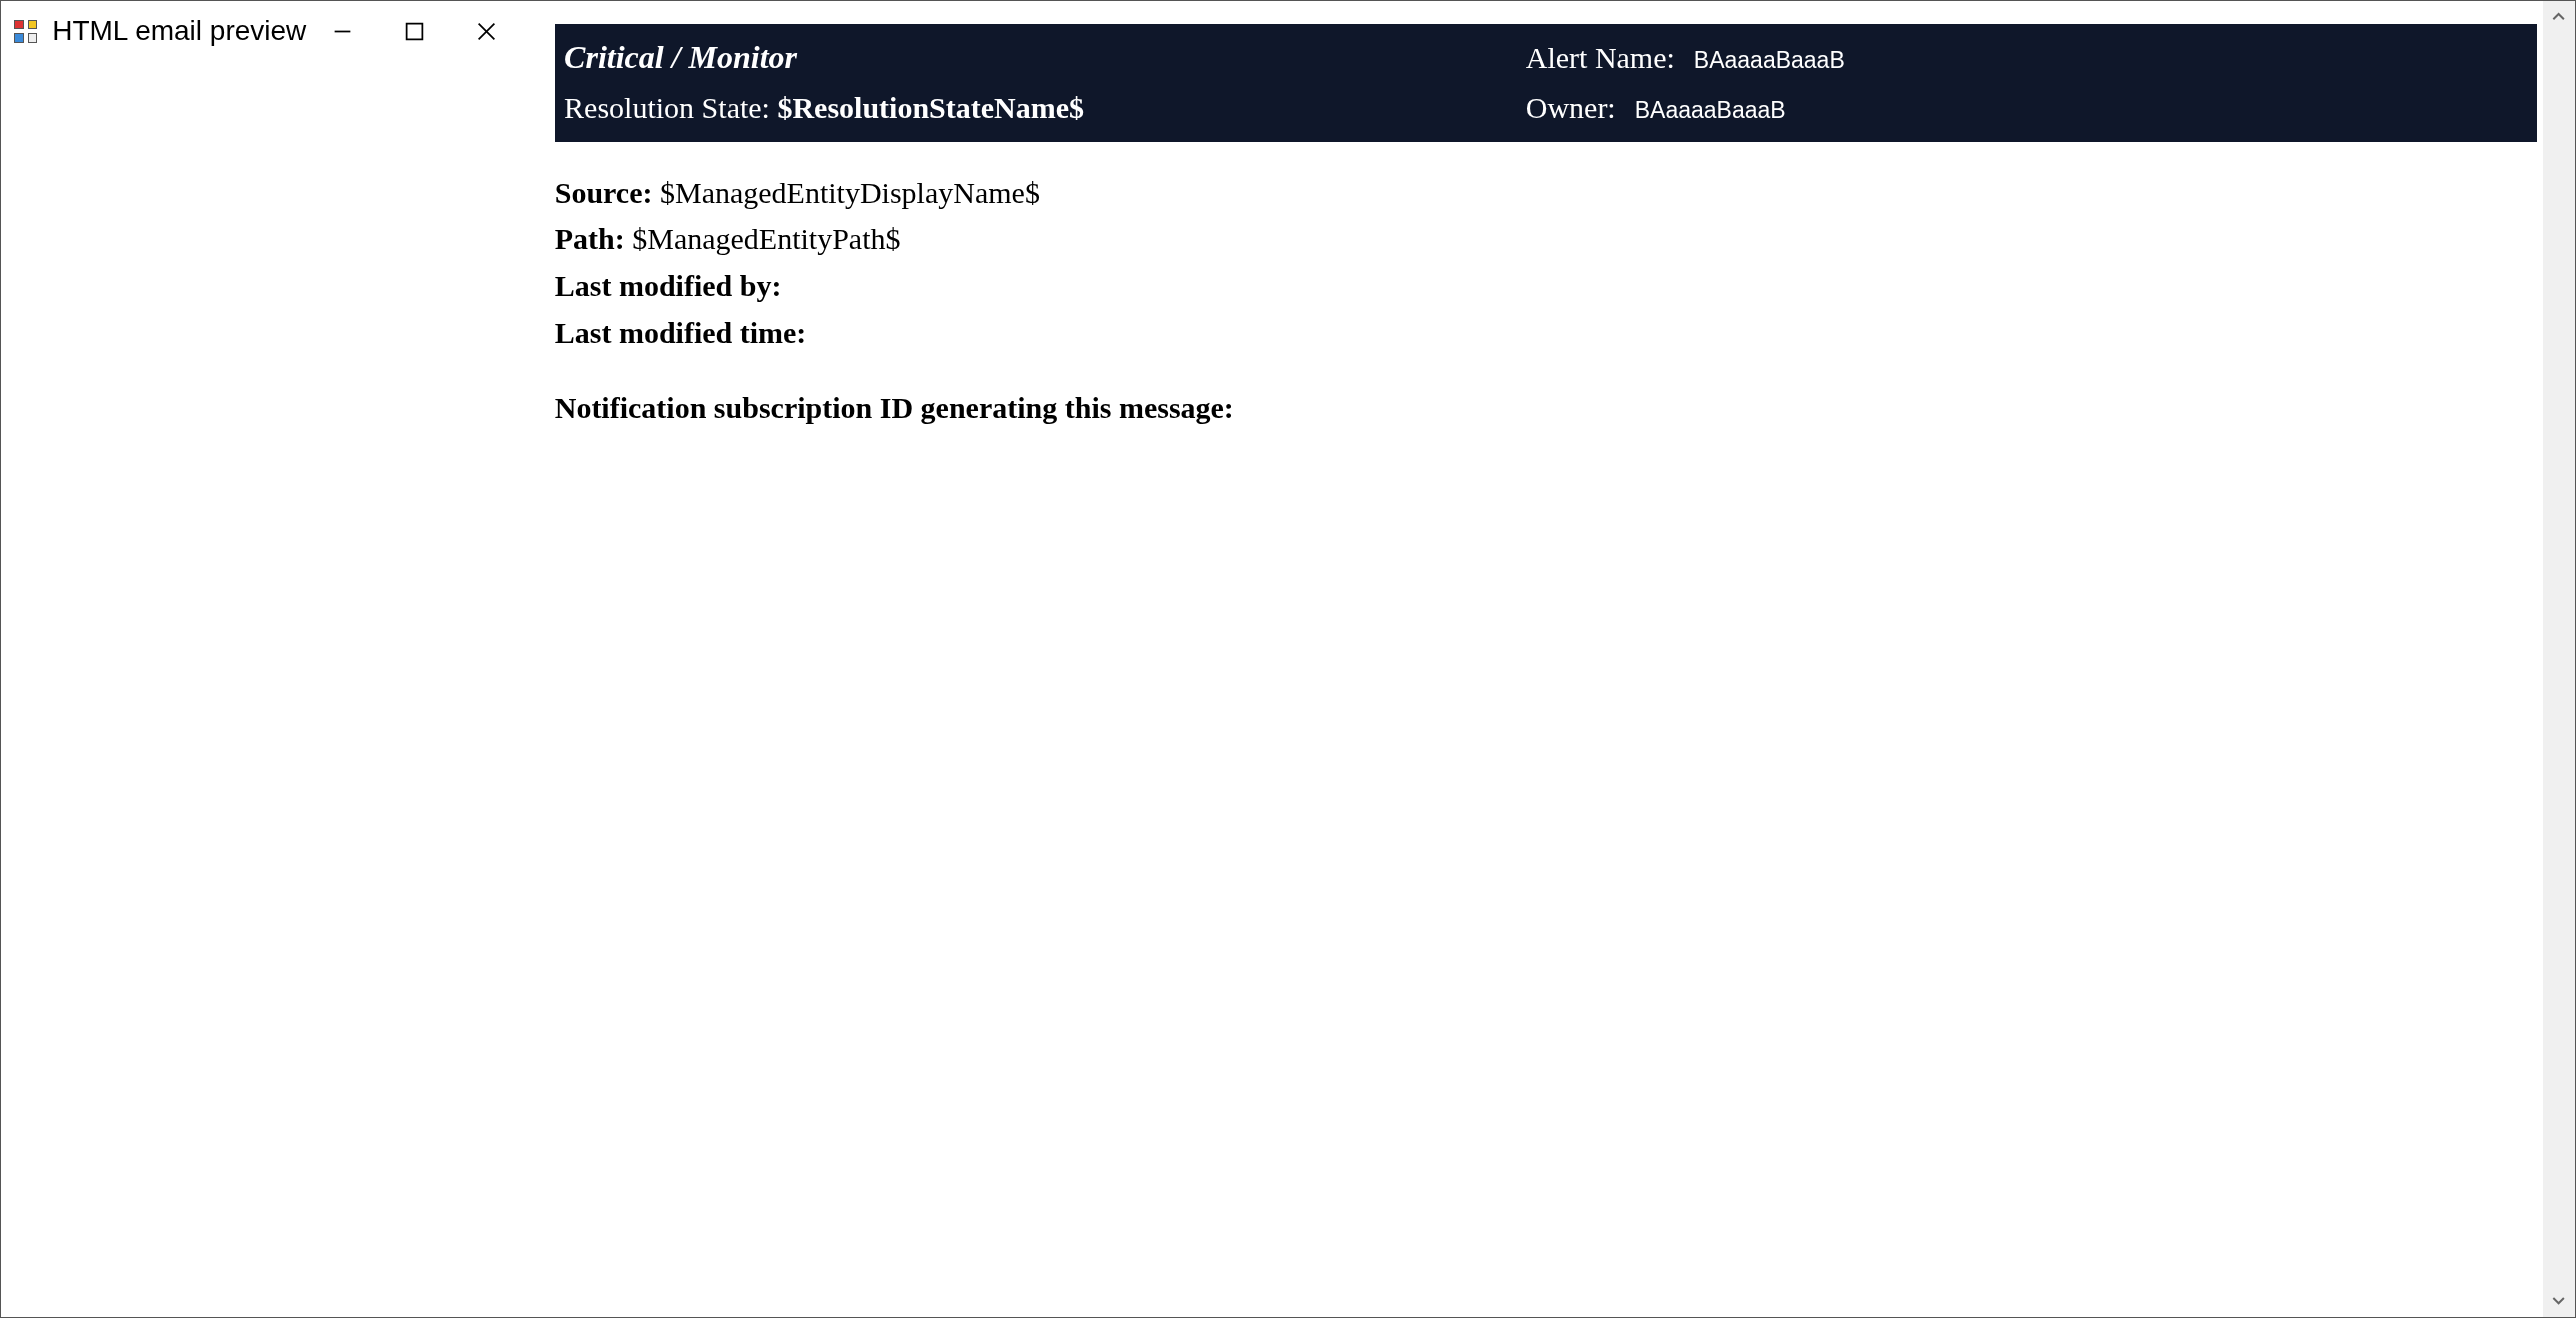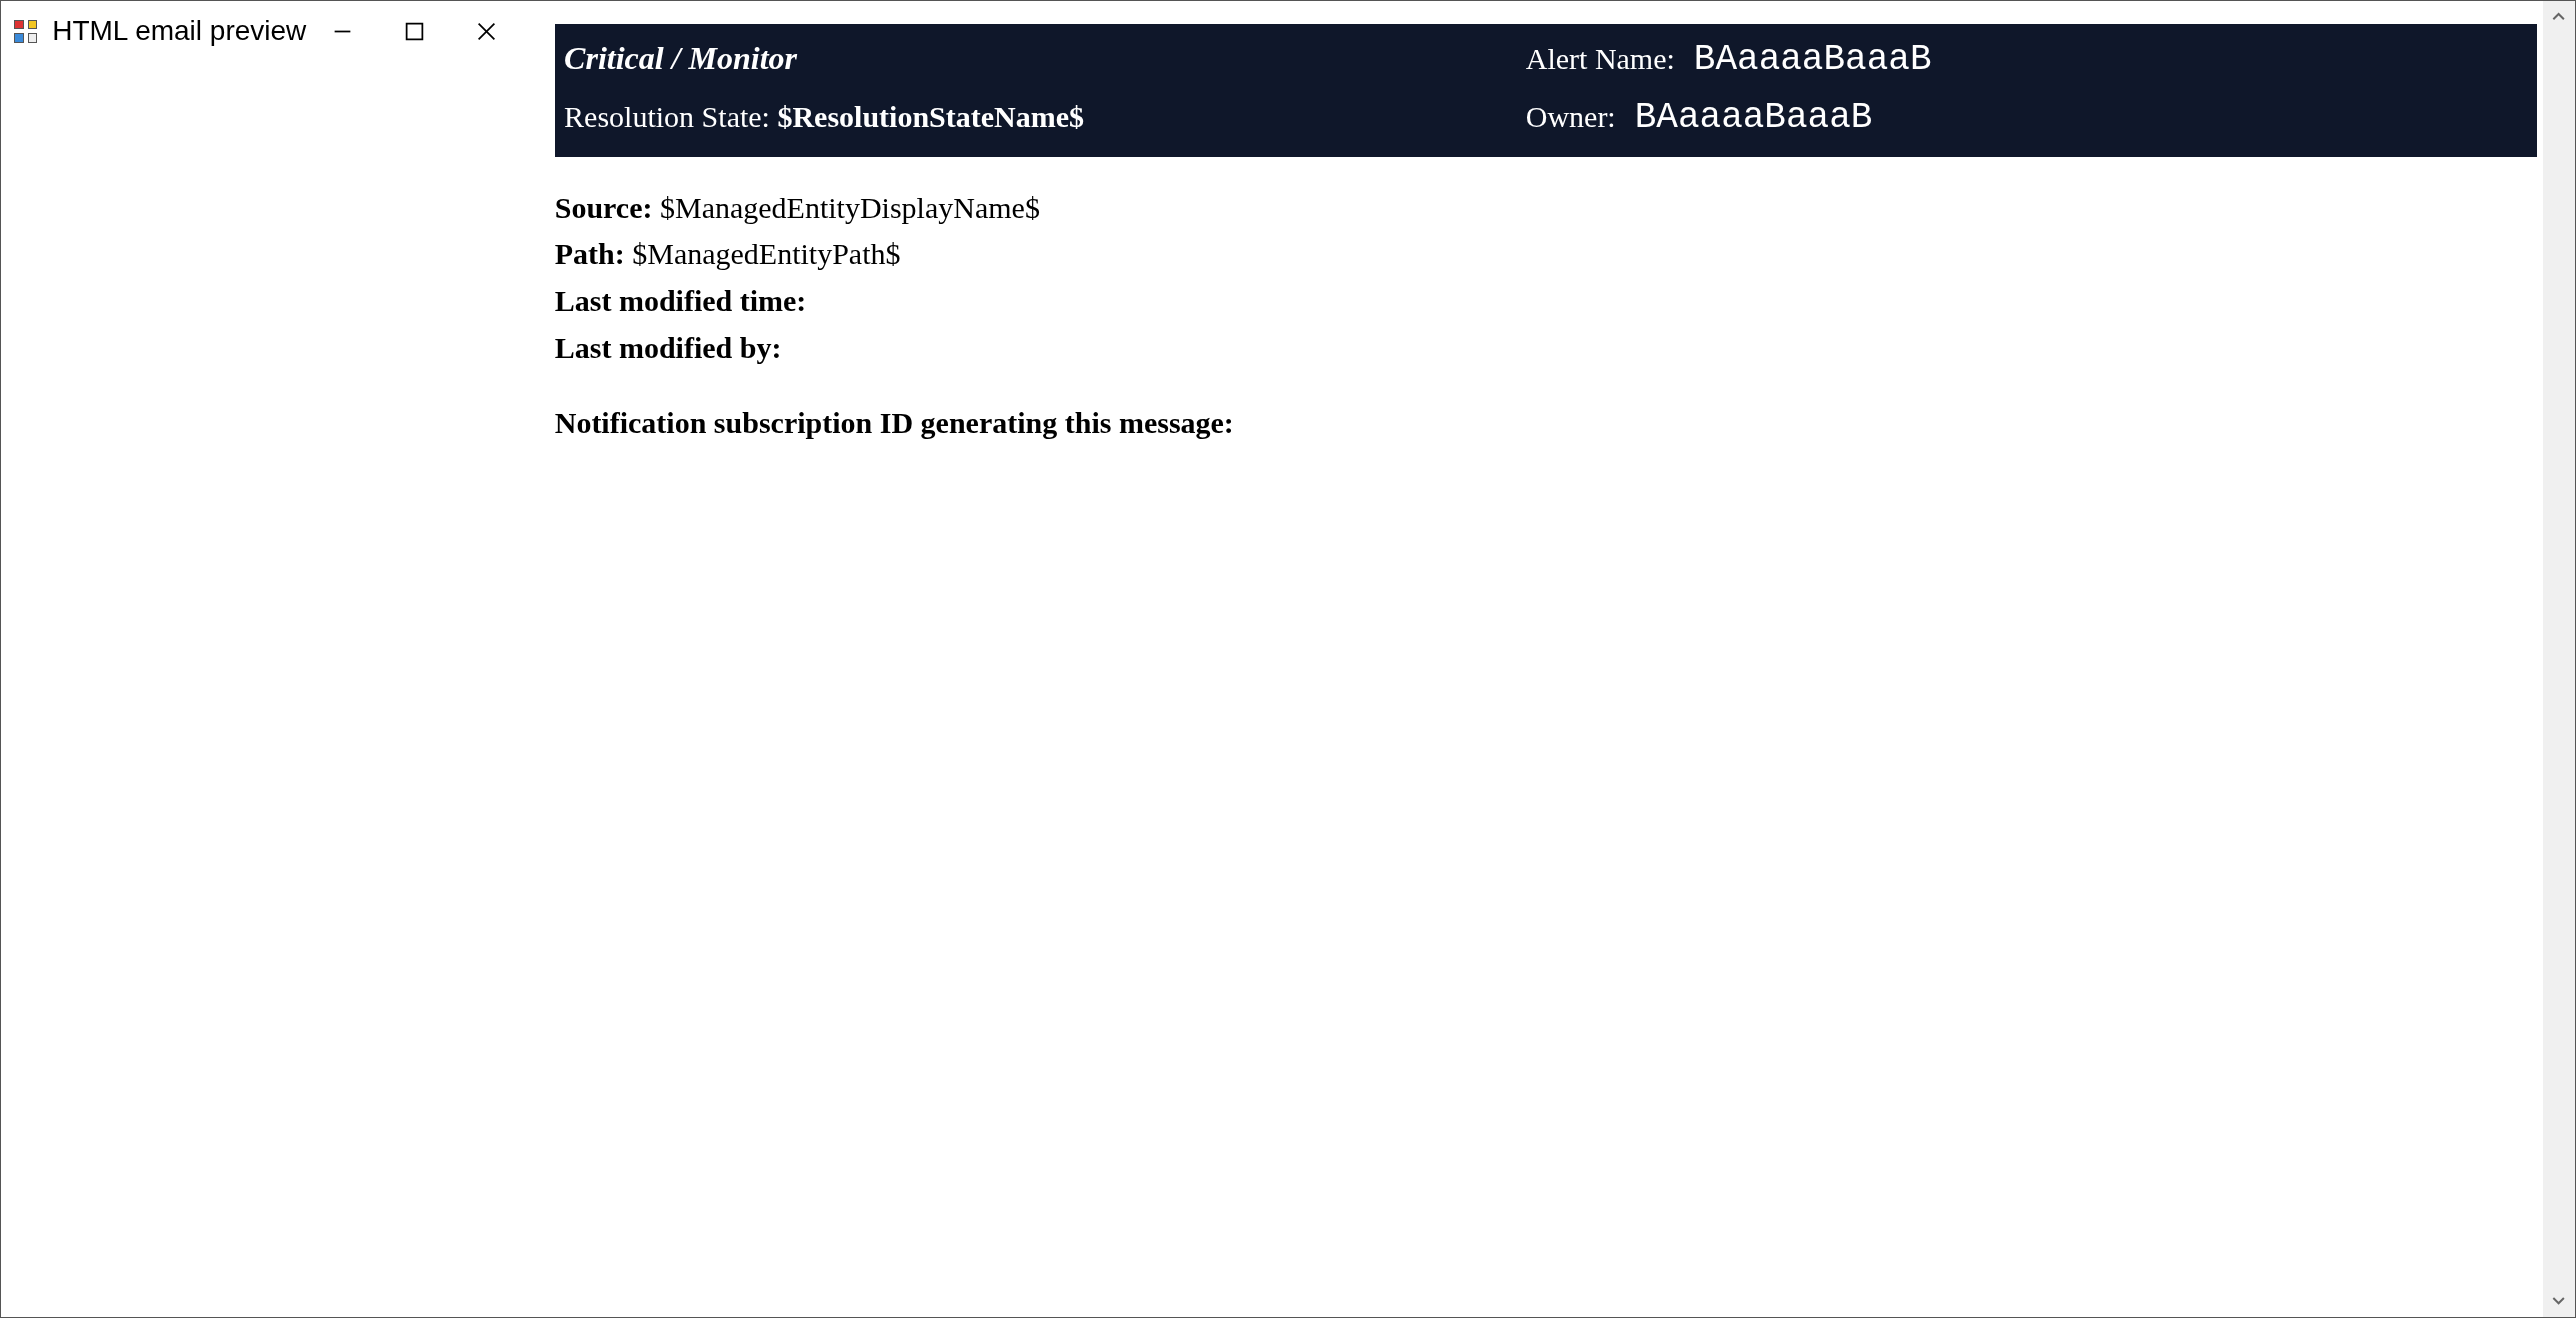--- a/index.html
+++ b/index.html
@@ -103,21 +103,21 @@
     font-family: "Times New Roman", Times, serif;
   }
   .banner-row {
     display: flex;
     align-items: baseline;
     gap: 19px;
     padding: 1.9px 0;
   }
   .banner .col1 { flex: 0 0 48%; }
   .banner .col2lab { flex: 0 0 auto; }
-  .banner .col2val { flex: 1; font-family: Liberation Mono, monospace; font-size: 36px; }
+  .banner .col2val { flex: 1; font-family: Liberation Sans, sans-serif; font-size: 23px; }
   .sev-src { font-style: italic; font-weight: bold; font-size: 32px; }
   .res-lab { font-size: 30px; }
   .res-val { font-weight: bold; font-size: 30px; }
   .alert-name-lab, .owner-lab { font-size: 30px; }
 
   .details div { margin-bottom: 1.9px; }
   .details b { font-weight: bold; }
   .sub-id { margin-top: 30px; font-weight: bold; }
 
   .links-row {
@@ -189,26 +189,26 @@
           <b>Source:</b>
           <span> </span>
           <span>$ManagedEntityDisplayName$</span>
         </div>
         <div>
           <b>Path:</b>
           <span> </span>
           <span>$ManagedEntityPath$</span>
         </div>
         <div>
+          <b>Last modified by:</b>
+          <span> </span>
+          <span></span>
+        </div>
+        <div>
           <b>Last modified time:</b>
-          <span> </span>
-          <span></span>
-        </div>
-        <div>
-          <b>Last modified by:</b>
           <span> </span>
           <span></span>
         </div>
         <div class="sub-id">
           <span>Notification subscription ID generating this message:</span>
           <span> </span>
           <span style="font-weight:normal"></span>
         </div>
       </div>
 

